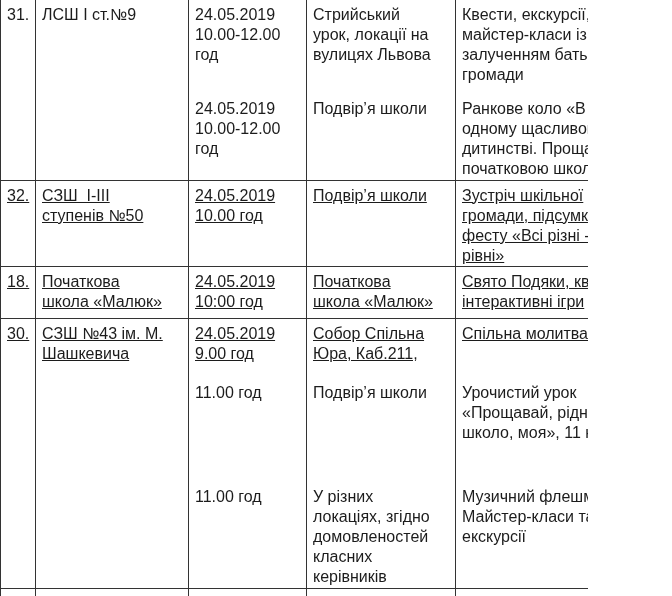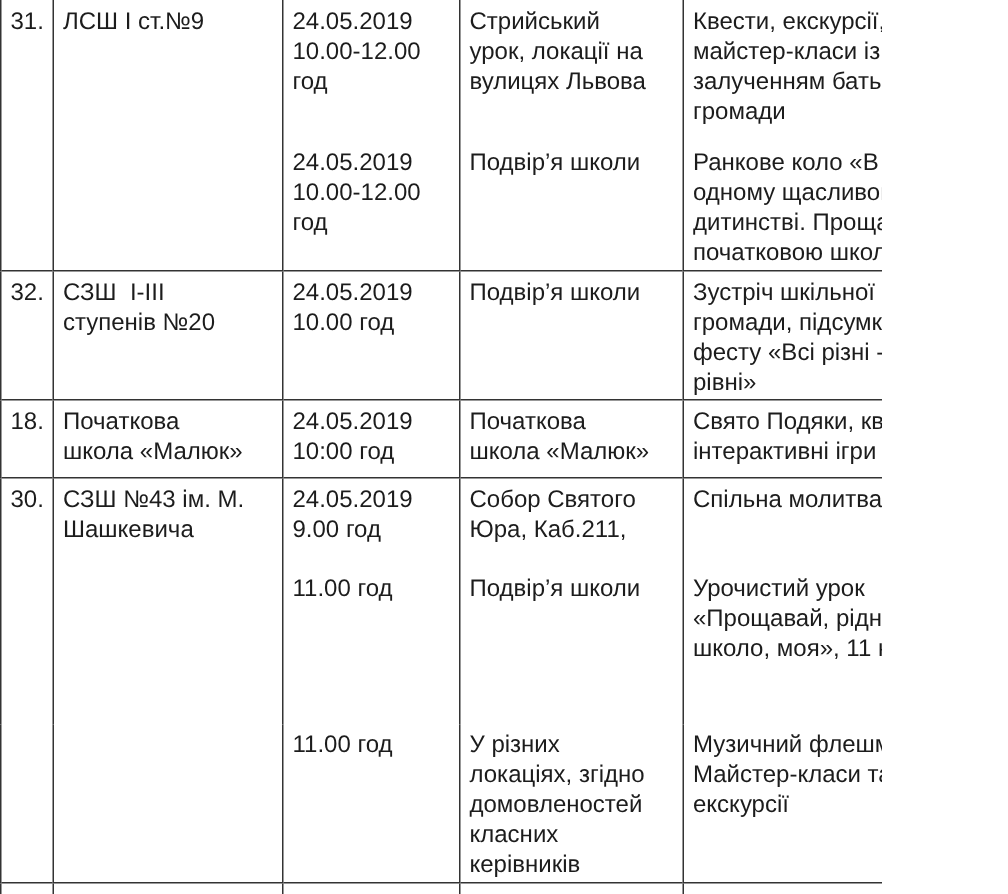--- a/index.html
+++ b/index.html
@@ -27,21 +27,21 @@
   td{
     vertical-align:top;
     border-right:1px solid var(--line);
     padding:5px 4px 0 6px;
     font-size:16px;
     line-height:20px;
     white-space:pre-wrap;
     overflow:hidden;
   }
   td.bl{border-left:1px solid var(--line);}
-  tr.bt td{border-top:1px solid var(--line);}
+  tr.bt td{border-top:1px solid var(--line);text-decoration:underline;}
   tr.h96{height:96px}
   tr.h84{height:84px}
   tr.h86{height:86px}
   tr.h52{height:52px}
   tr.h60{height:60px}
   tr.h105{height:105px}
   tr.h8{height:8px}
   tr.pt3 td{padding-top:3px}
   tr.pt4 td{padding-top:4px}
   td.c-num{padding-left:6px;}
@@ -81,21 +81,21 @@
         <td class="c-loc">Подвір’я школи</td>
         <td class="c-act">Ранкове коло «В
 одному щасливому
 дитинстві. Прощання з
 початковою школою»</td>
       </tr>
 
       <tr class="h86 bt">
         <td class="c-num bl">32.</td>
         <td class="c-school">СЗШ  І-ІІІ
-ступенів №20</td>
+ступенів №50</td>
         <td class="c-date">24.05.2019
 10.00 год</td>
         <td class="c-loc">Подвір’я школи</td>
         <td class="c-act">Зустріч шкільної
 громади, підсумки
 фесту «Всі різні - всі
 рівні»</td>
       </tr>
 
       <tr class="h52 bt">
@@ -109,21 +109,21 @@
         <td class="c-act">Свято Подяки, квести,
 інтерактивні ігри</td>
       </tr>
 
       <tr class="h60 bt">
         <td class="c-num bl" rowspan="3">30.</td>
         <td class="c-school" rowspan="3">СЗШ №43 ім. М.
 Шашкевича</td>
         <td class="c-date">24.05.2019
 9.00 год</td>
-        <td class="c-loc">Собор Святого
+        <td class="c-loc">Собор Спільна
 Юра, Каб.211,</td>
         <td class="c-act">Спільна молитва</td>
       </tr>
       <tr class="h105">
         <td class="c-date">11.00 год</td>
         <td class="c-loc">Подвір’я школи</td>
         <td class="c-act">Урочистий урок
 «Прощавай, рідна
 школо, моя», 11 клас</td>
       </tr>

